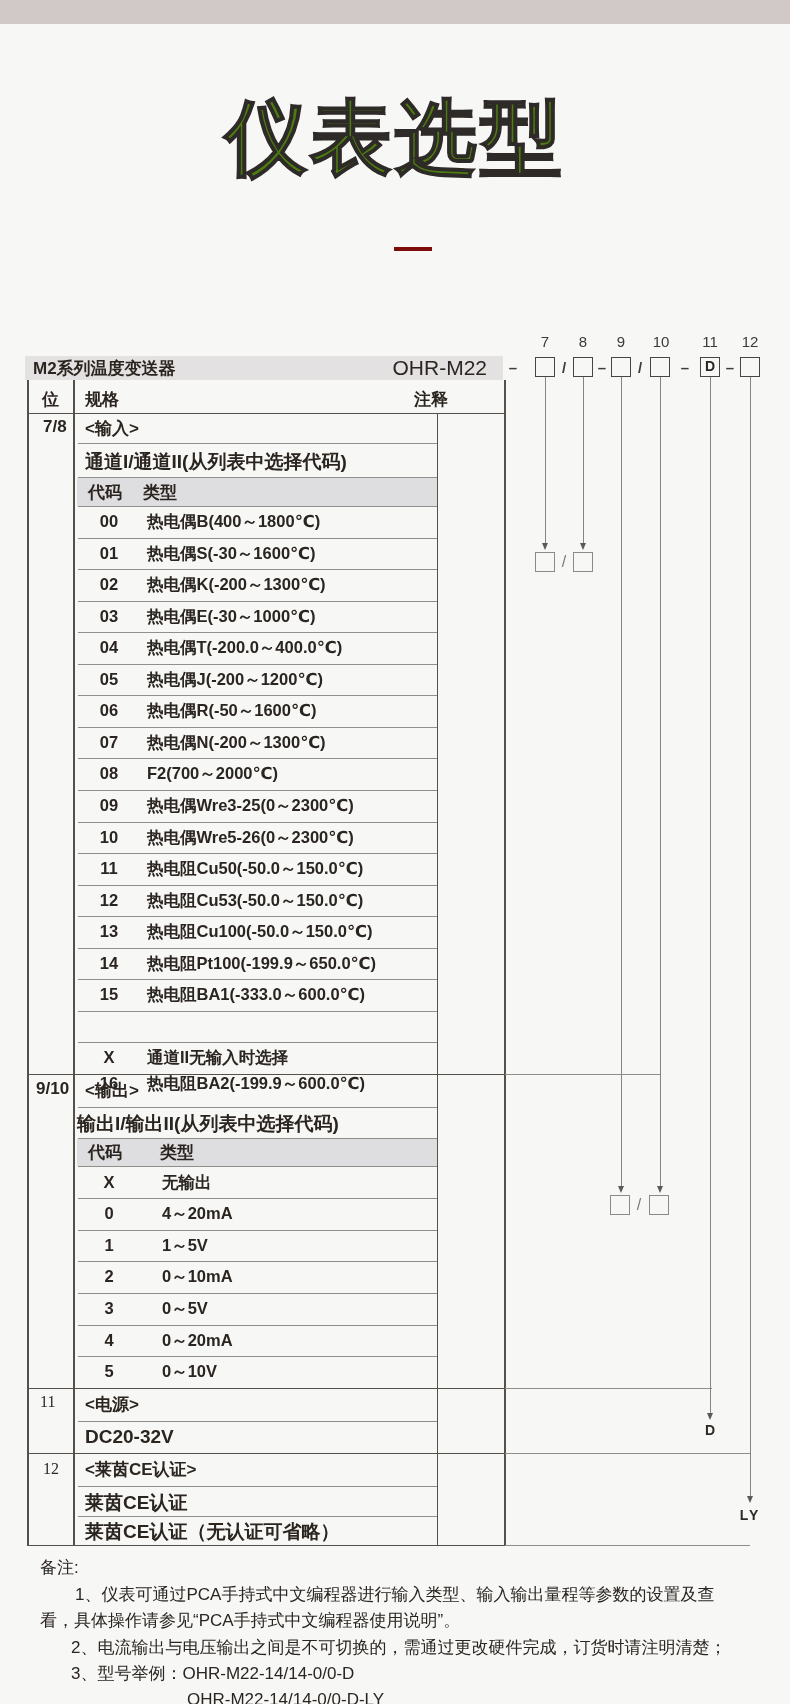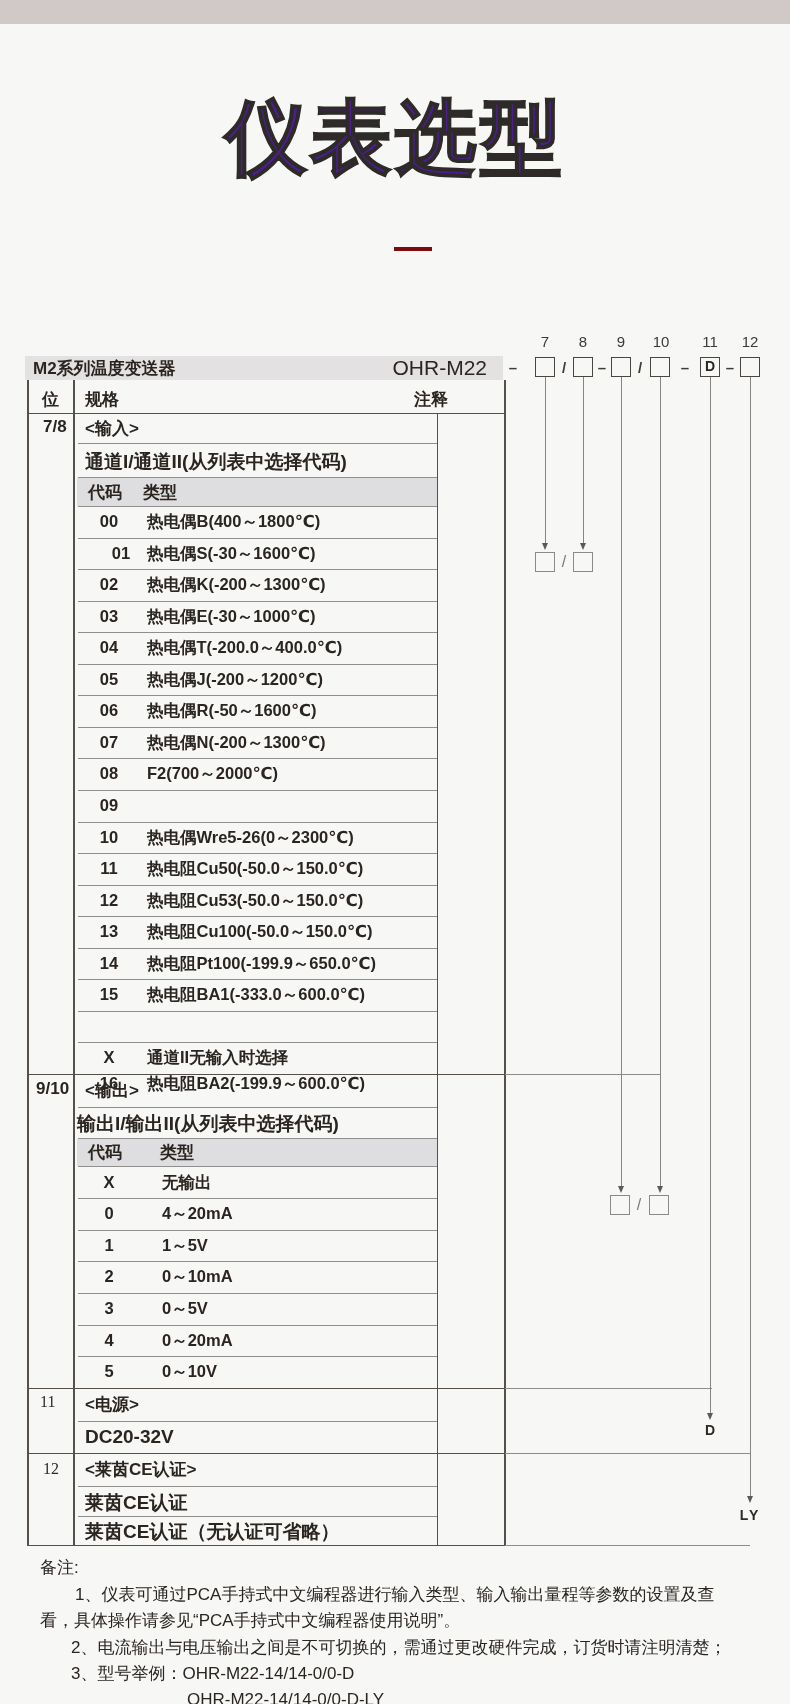--- a/index.html
+++ b/index.html
@@ -1,20 +1,20 @@
 <!DOCTYPE html>
 <html><head>
 <meta charset="utf-8">
 <style>
   html,body{margin:0;padding:0;}
   .page{position:relative;width:790px;height:1704px;background:#f7f7f6;overflow:hidden;
         font-family:"Liberation Sans","DejaVu Sans",sans-serif;color:#2b2520;}
   .topbar{position:absolute;left:0;top:0;width:790px;height:24px;background:#d1c9c8;}
   .title{position:absolute;left:0;right:0;top:84px;margin:0;text-align:center;
-         font-size:82px;font-weight:900;letter-spacing:3px;color:#4c1d95;-webkit-text-stroke:1.5px #2d2a28;}
+         font-size:82px;font-weight:900;letter-spacing:3px;color:#4d7c0f;-webkit-text-stroke:1.5px #2d2a28;}
   .divider{position:absolute;left:394px;top:247px;width:38px;height:4px;background:#7d0c0c;}
   .abs{position:absolute;}
   .ln{position:absolute;background:#56504a;}
   .ext{position:absolute;background:#8f8d8b;height:1px;}
   .drop{position:absolute;background:#858585;width:1px;}
   .rsep{position:absolute;left:78px;width:359px;height:1px;background:#918f8d;}
   .graybar{position:absolute;left:25px;top:356px;width:478px;height:24px;background:#e3e1e1;}
   .series{position:absolute;left:8px;top:0;height:24px;line-height:25px;font-size:17px;font-weight:700;}
   .model{position:absolute;right:16px;top:0;height:24px;line-height:24px;font-size:21px;font-weight:400;}
   .digit{position:absolute;top:333px;height:18px;line-height:18px;font-size:15px;color:#3a3a3a;text-align:center;width:24px;}
@@ -123,21 +123,21 @@
   <span class="cell" style="left:85px;top:1490px">莱茵CE认证</span>
   <span class="cell" style="left:85px;top:1519px">莱茵CE认证（无认证可省略）</span>
 
   <div id="code-rows" class="abs" style="left:0;top:0">
       <div class="code-row" style="top: 506px; height: 31.5556px; line-height: 31.5556px;">
         <span class="code-cell" style="left: 8px; width: 46px;">00</span>
         <span class="type-cell" style="left: 69px;">热电偶B(400～1800℃)</span>
       </div>
       <div class="rsep" style="top: 537.556px;"></div>
       <div class="code-row" style="top: 537.556px; height: 31.5556px; line-height: 31.5556px;">
-        <span class="code-cell" style="left: 20px; width: 46px;">01</span>
+        <span class="code-cell" style="left: 8px; width: 46px;">01</span>
         <span class="type-cell" style="left: 69px;">热电偶S(-30～1600℃)</span>
       </div>
       <div class="rsep" style="top: 569.111px;"></div>
       <div class="code-row" style="top: 569.111px; height: 31.5556px; line-height: 31.5556px;">
         <span class="code-cell" style="left: 8px; width: 46px;">02</span>
         <span class="type-cell" style="left: 69px;">热电偶K(-200～1300℃)</span>
       </div>
       <div class="rsep" style="top: 600.667px;"></div>
       <div class="code-row" style="top: 600.667px; height: 31.5556px; line-height: 31.5556px;">
         <span class="code-cell" style="left: 8px; width: 46px;">03</span>
@@ -164,20 +164,21 @@
         <span class="type-cell" style="left: 69px;">热电偶N(-200～1300℃)</span>
       </div>
       <div class="rsep" style="top: 758.444px;"></div>
       <div class="code-row" style="top: 758.444px; height: 31.5556px; line-height: 31.5556px;">
         <span class="code-cell" style="left: 8px; width: 46px;">08</span>
         <span class="type-cell" style="left: 69px;">F2(700～2000℃)</span>
       </div>
       <div class="rsep" style="top: 790px;"></div>
       <div class="code-row" style="top: 790px; height: 31.5556px; line-height: 31.5556px;">
         <span class="code-cell" style="left: 8px; width: 46px;">09</span>
+        <span class="type-cell" style="left: 69px;">热电偶Wre3-25(0～2300℃)</span>
       </div>
       <div class="rsep" style="top: 821.556px;"></div>
       <div class="code-row" style="top: 821.556px; height: 31.5556px; line-height: 31.5556px;">
         <span class="code-cell" style="left: 8px; width: 46px;">10</span>
         <span class="type-cell" style="left: 69px;">热电偶Wre5-26(0～2300℃)</span>
       </div>
       <div class="rsep" style="top: 853.111px;"></div>
       <div class="code-row" style="top: 853.111px; height: 31.5556px; line-height: 31.5556px;">
         <span class="code-cell" style="left: 8px; width: 46px;">11</span>
         <span class="type-cell" style="left: 69px;">热电阻Cu50(-50.0～150.0℃)</span>

